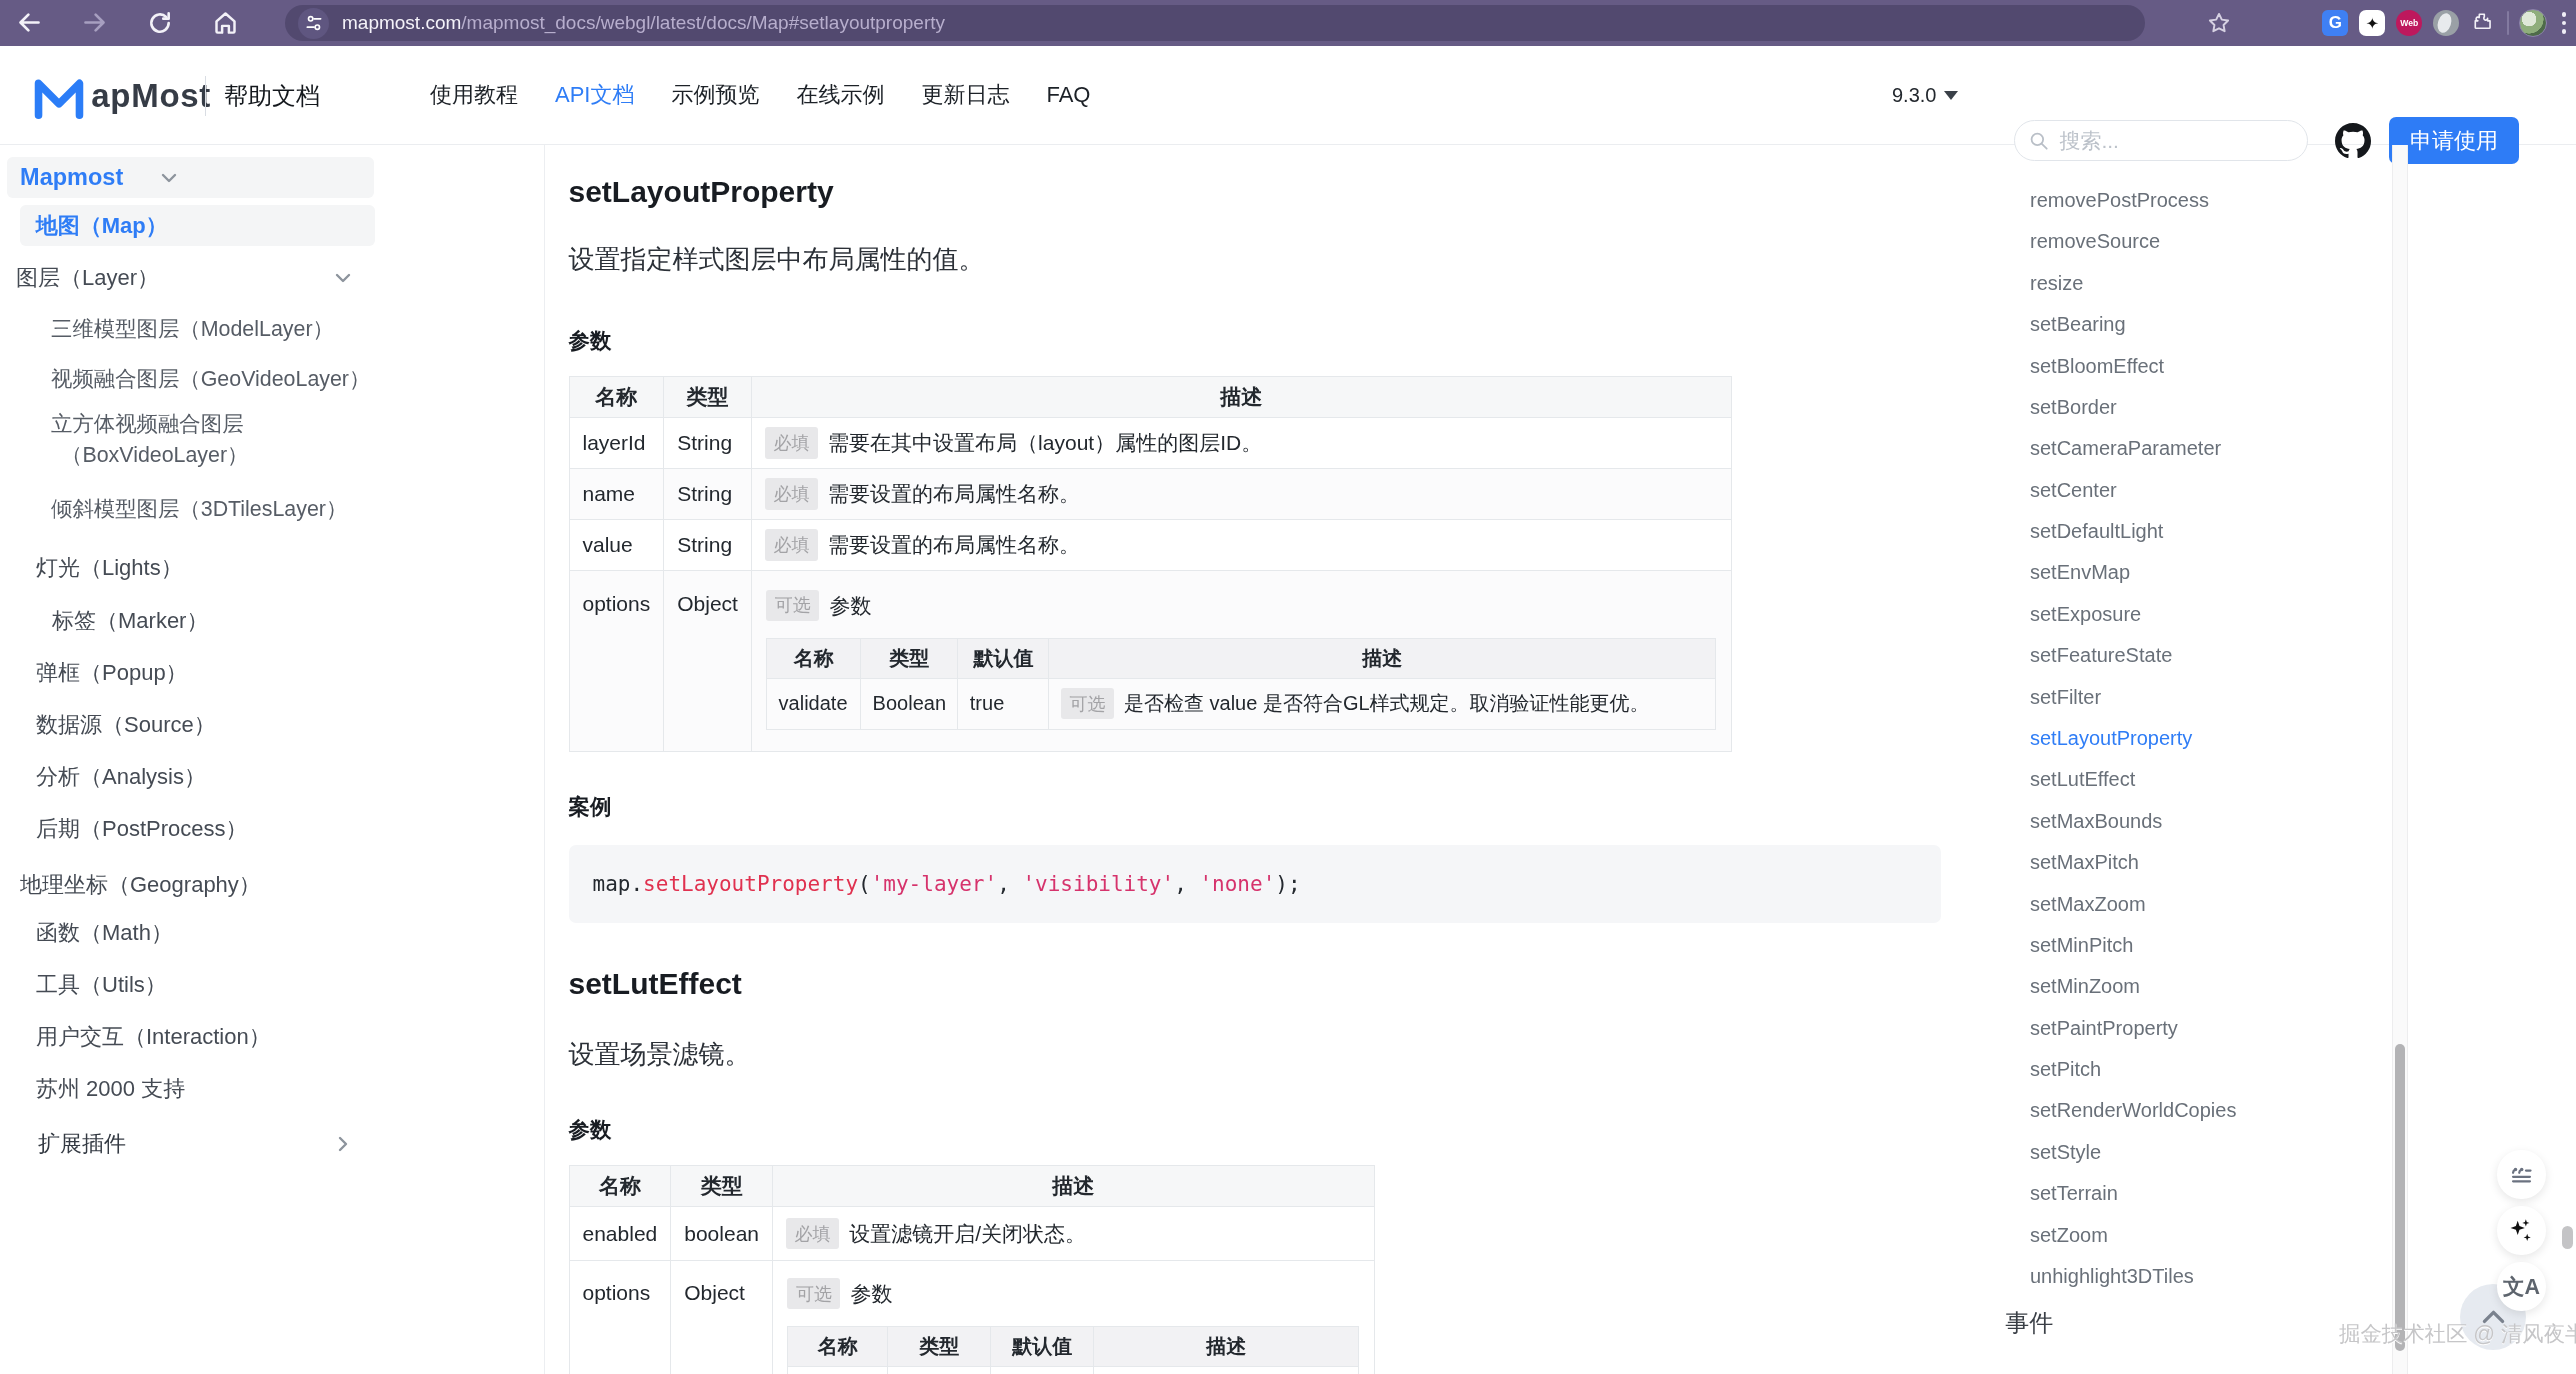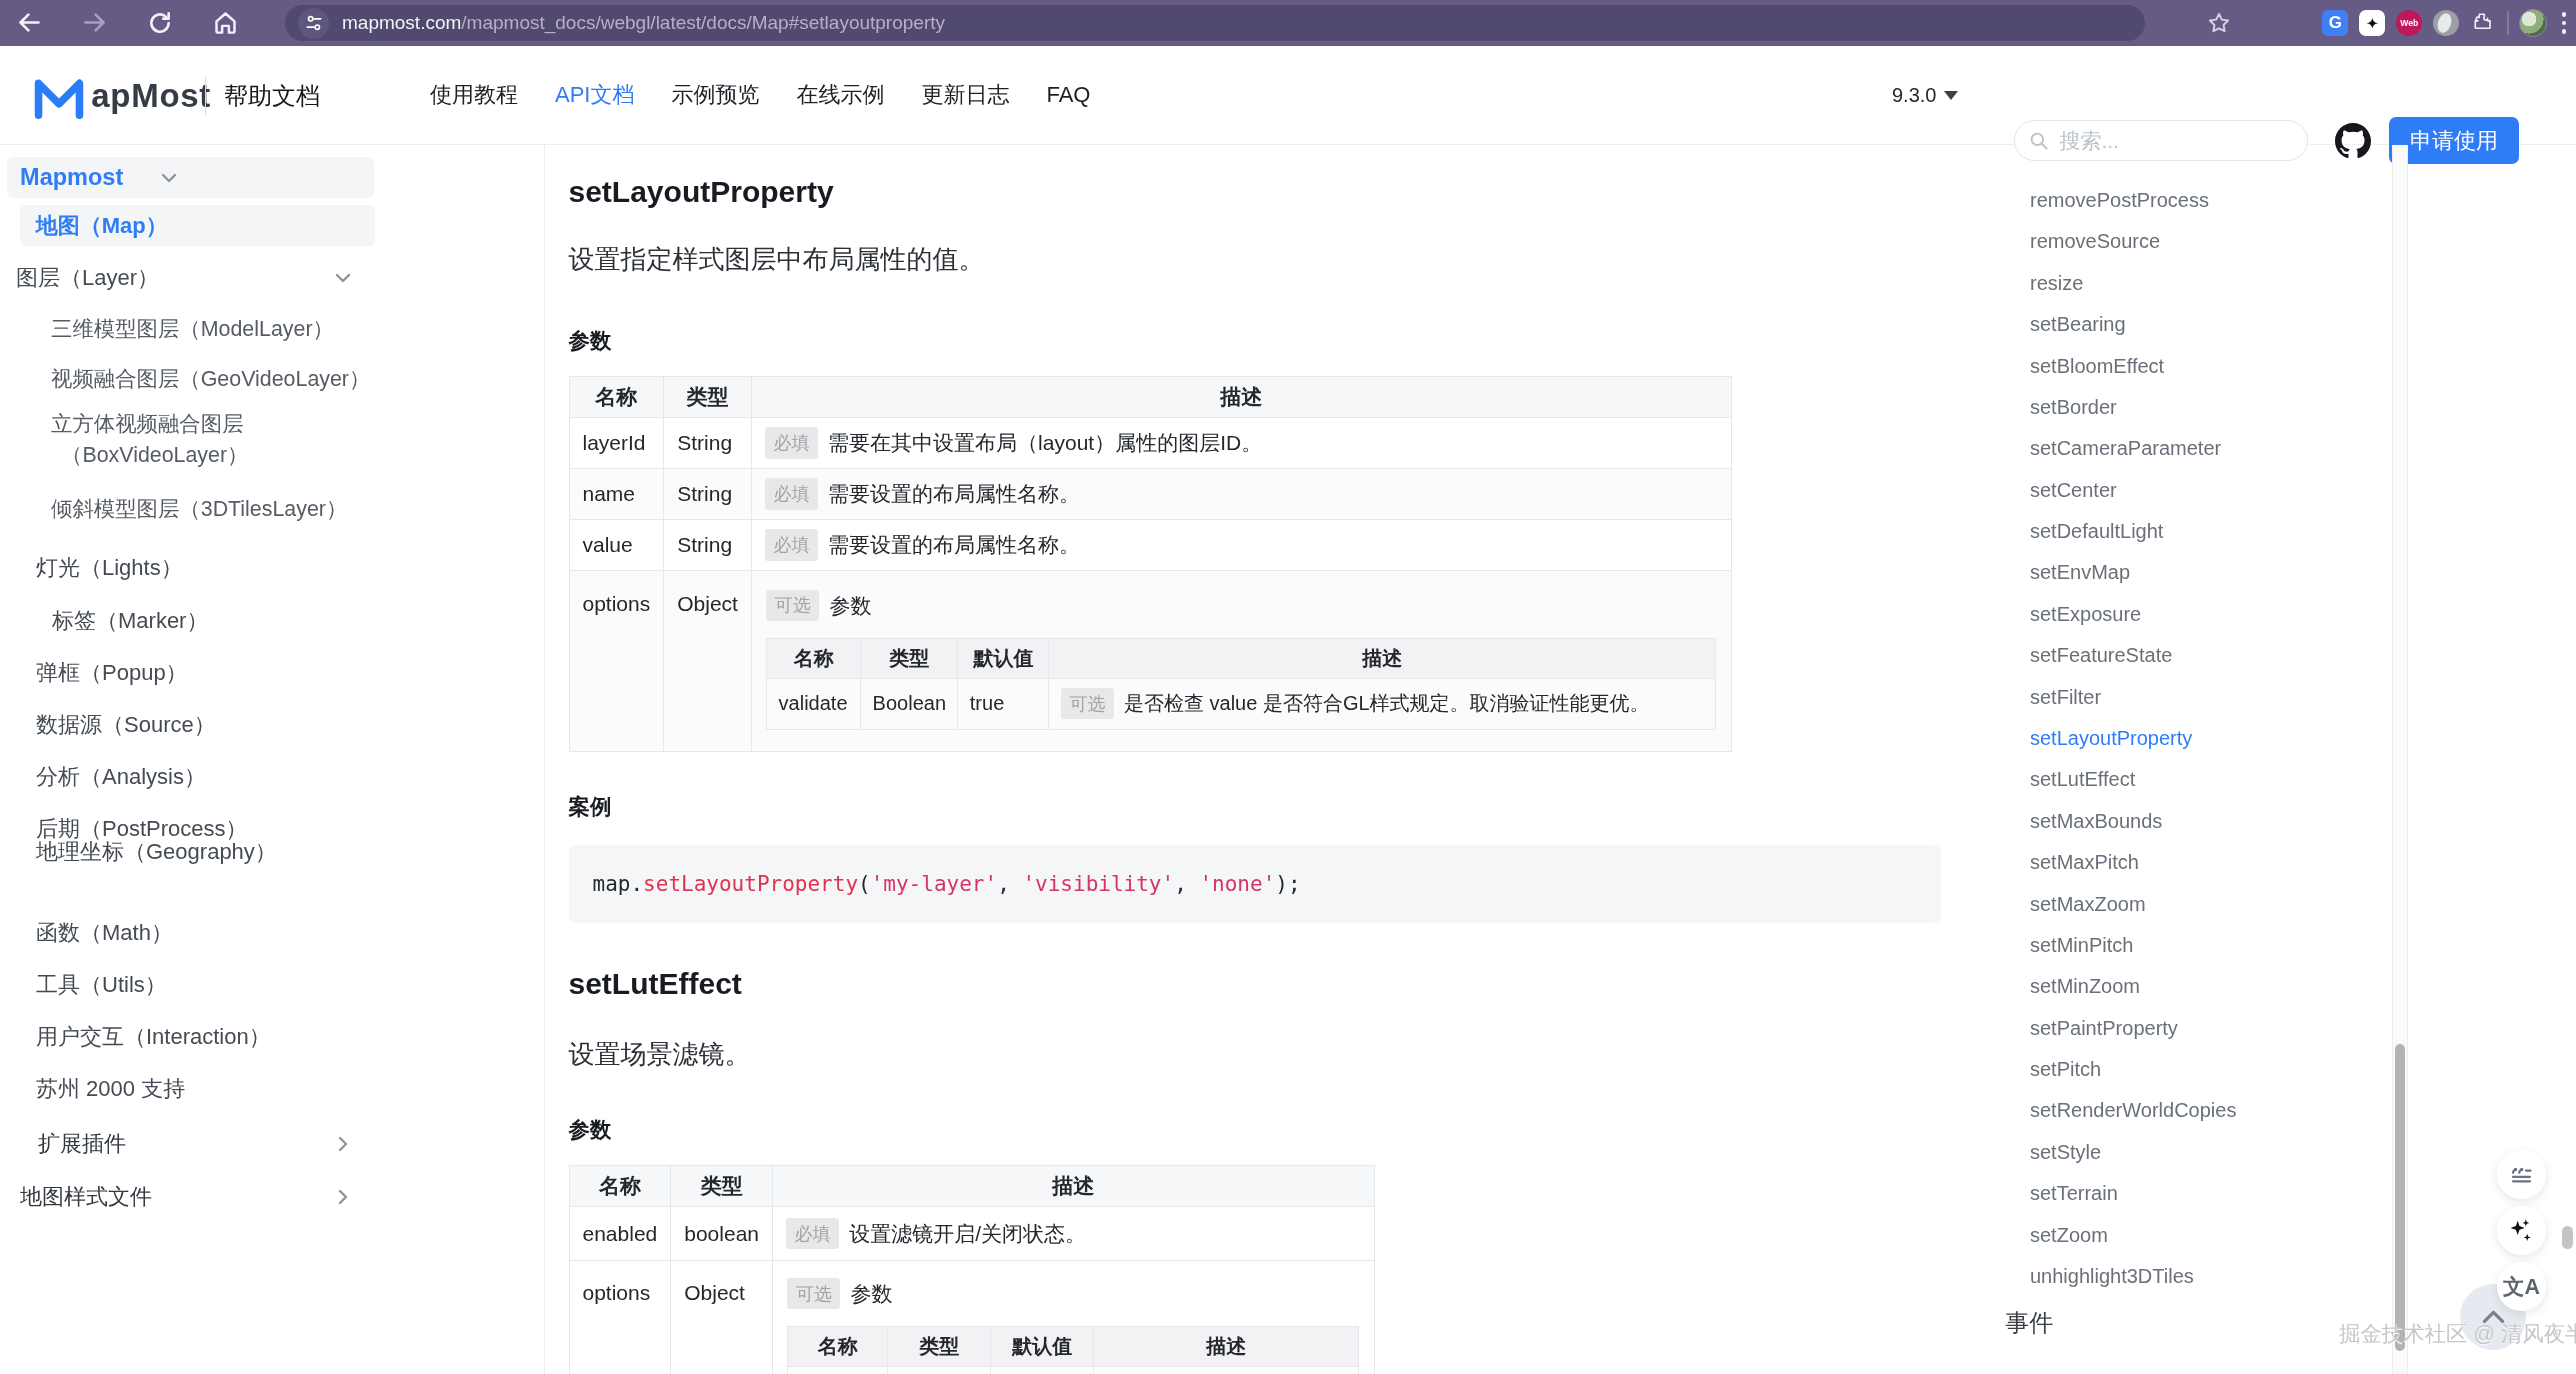--- a/index.html
+++ b/index.html
@@ -266,43 +266,37 @@
     </div>
   <div class="side-row" style="top:554px;height:51px;padding-left:36px;">
       <span class="side-label row-l1">数据源（Source）</span>
     </div>
   <div class="side-row" style="top:606px;height:51px;padding-left:36px;">
       <span class="side-label row-l1">分析（Analysis）</span>
     </div>
   <div class="side-row" style="top:658px;height:51px;padding-left:36px;">
       <span class="side-label row-l1">后期（PostProcess）</span>
     </div>
-  <div class="side-row" style="top:681px;height:51px;padding-left:36px;">
+  <div class="side-row" style="top:714px;height:51px;padding-left:20px;">
       <span class="side-label row-l1">地理坐标（Geography）</span>
     </div>
   <div class="side-row" style="top:762px;height:51px;padding-left:36px;">
       <span class="side-label row-l1">函数（Math）</span>
     </div>
   <div class="side-row" style="top:814px;height:51px;padding-left:36px;">
       <span class="side-label row-l1">工具（Utils）</span>
     </div>
   <div class="side-row" style="top:866px;height:51px;padding-left:36px;">
       <span class="side-label row-l1">用户交互（Interaction）</span>
     </div>
   <div class="side-row" style="top:918px;height:51px;padding-left:36px;">
       <span class="side-label row-l1">苏州 2000 支持</span>
     </div>
   <div class="side-row" style="top:972px;height:53px;padding-left:38px;">
     <span class="side-label row-top">扩展插件</span>
-    <svg class="chev" style="right:187px" width="24" height="24" viewBox="0 0 24 24">
-        <path d="M9 6l6 6-6 6" stroke="#8d949d" stroke-width="2.4" fill="none" stroke-linecap="round" stroke-linejoin="round"></path>
-      </svg>
-  </div>
-  <div class="side-row" style="top:1025px;height:53px;padding-left:20px;">
-    <span class="side-label row-top">地图样式文件</span>
     <svg class="chev" style="right:187px" width="24" height="24" viewBox="0 0 24 24">
         <path d="M9 6l6 6-6 6" stroke="#8d949d" stroke-width="2.4" fill="none" stroke-linecap="round" stroke-linejoin="round"></path>
       </svg>
   </div>
 </div>
 <div class="sidebar-divider"></div>
 
 <div class="main-col">
   <div class="h1">setLayoutProperty</div>
   <div class="para">设置指定样式图层中布局属性的值。</div>

